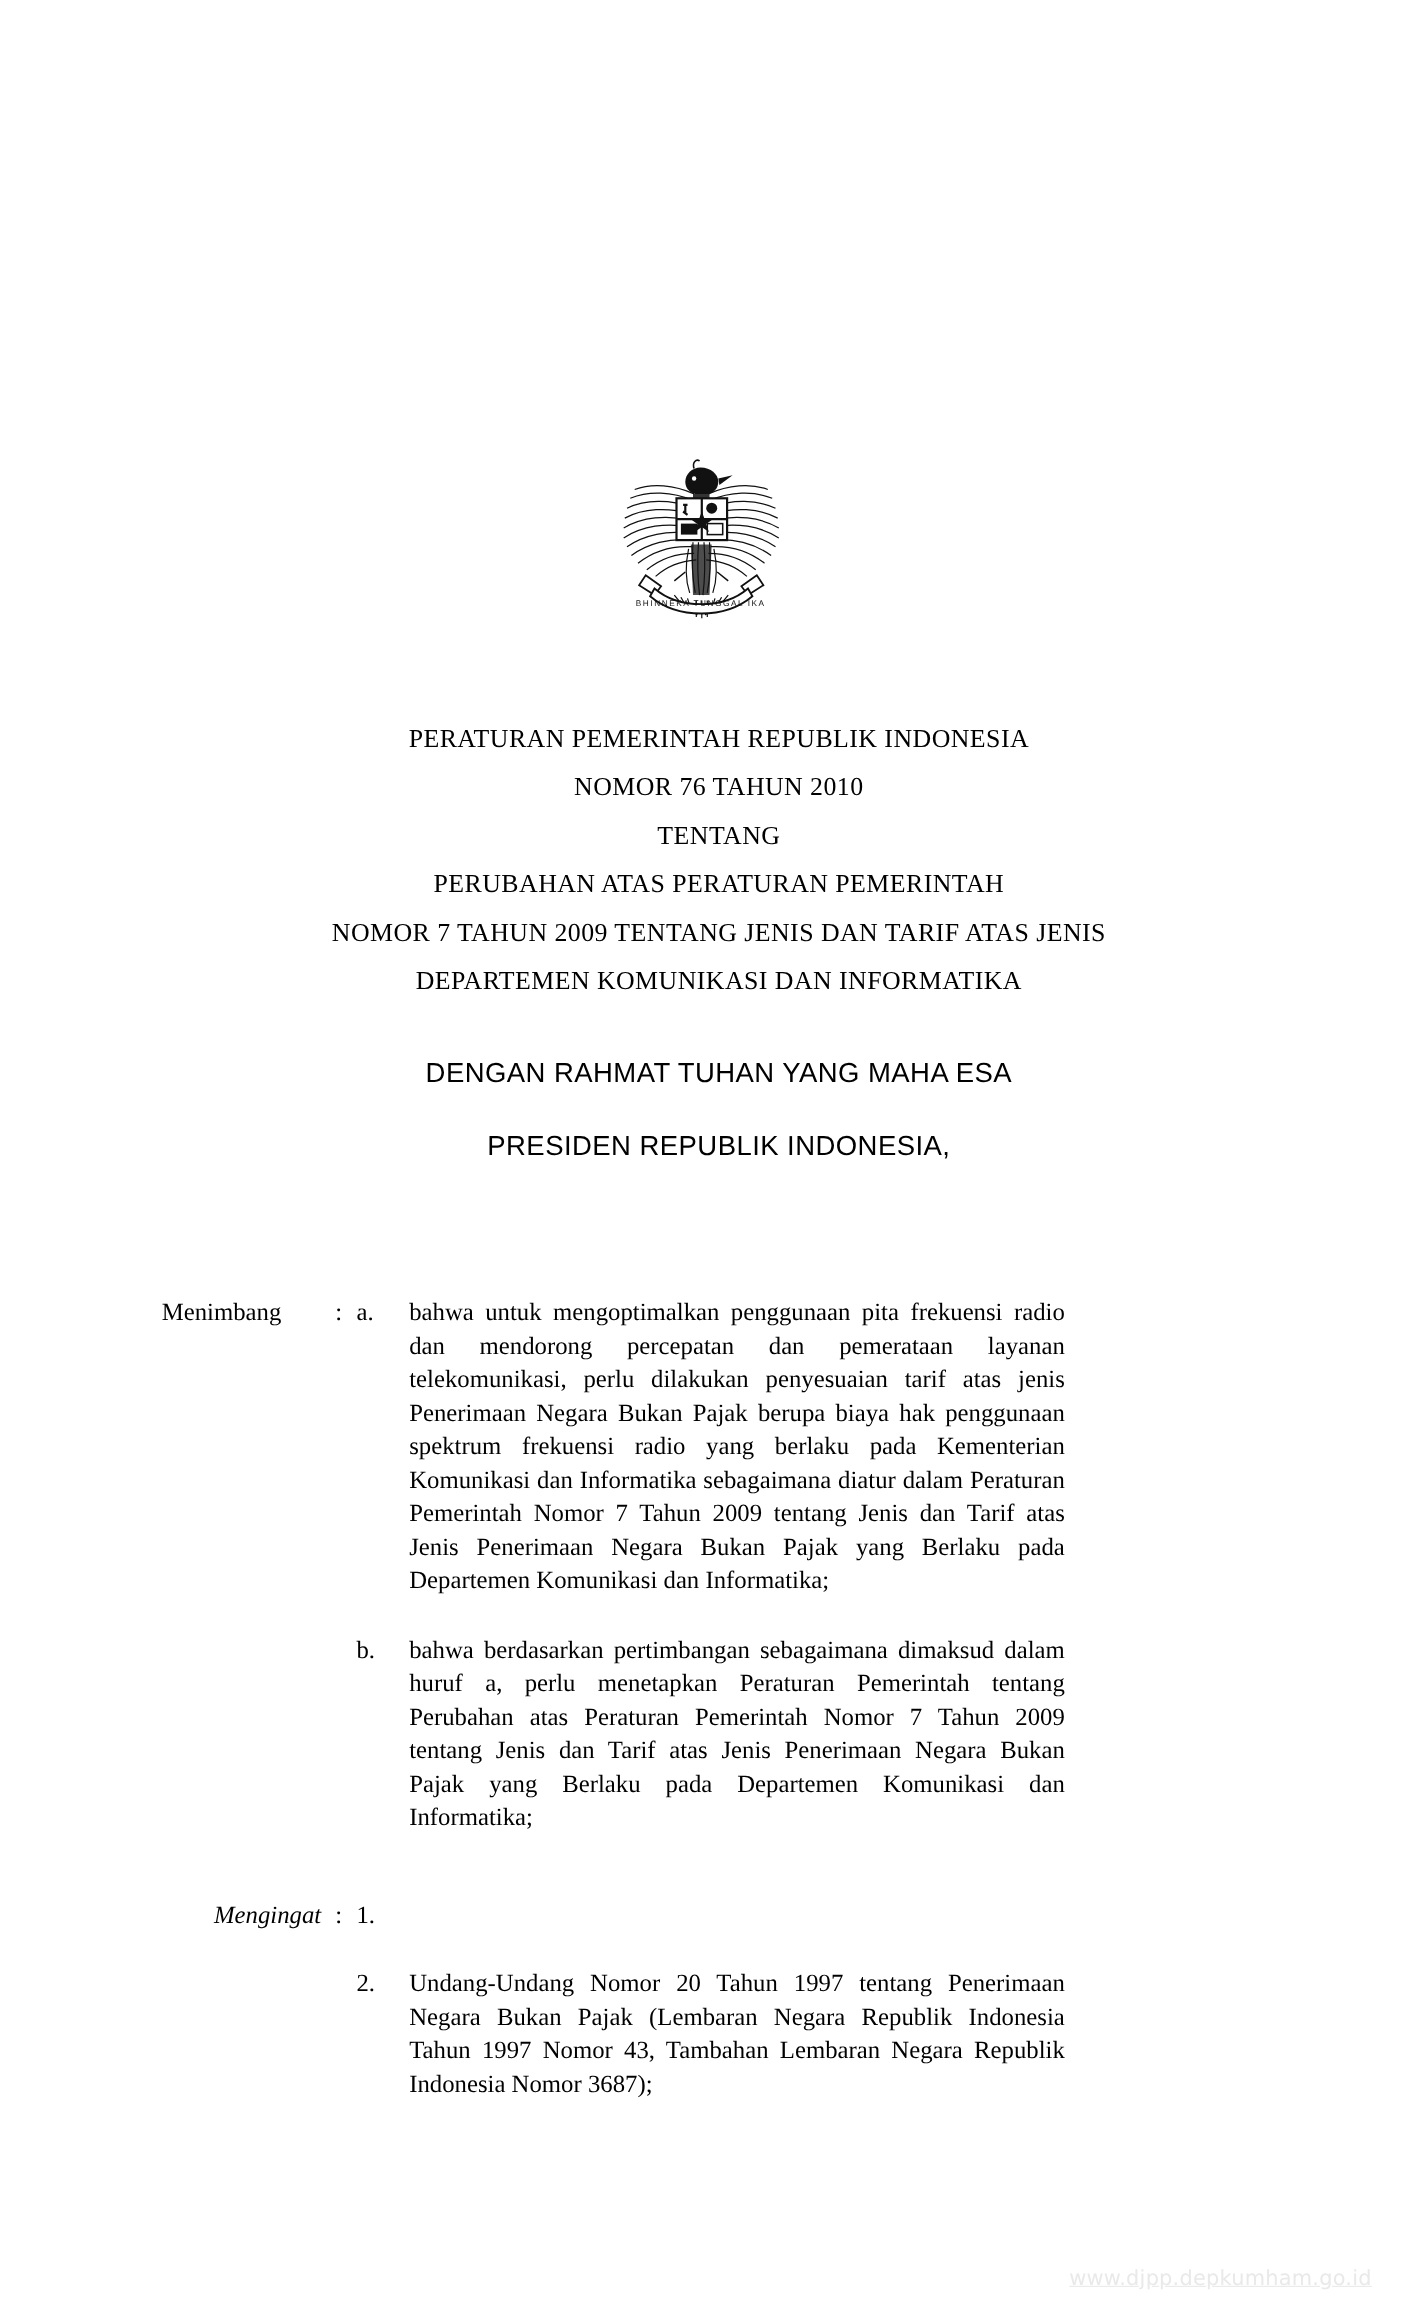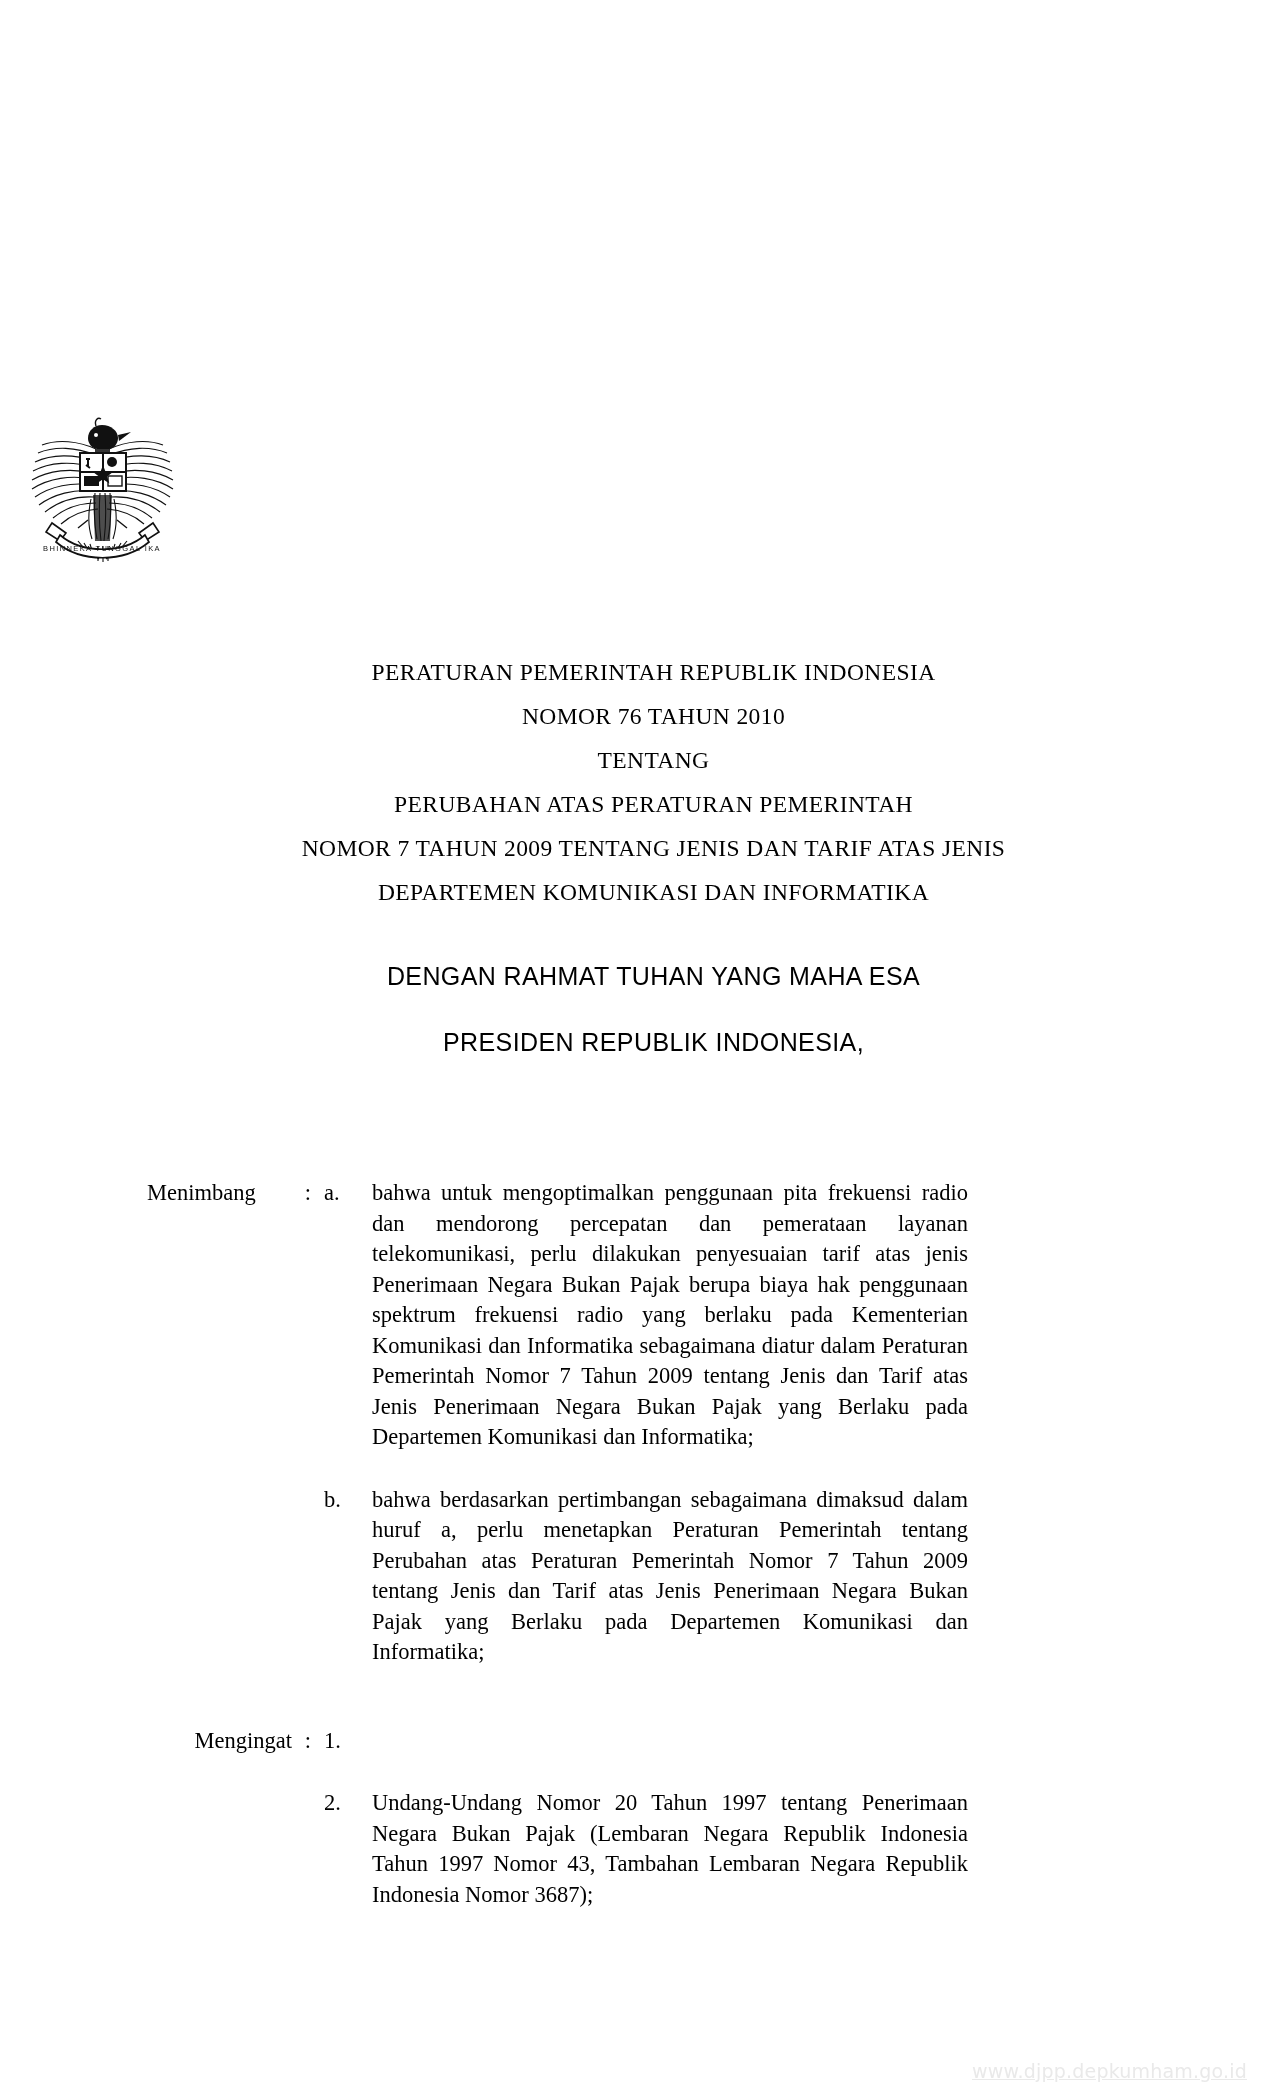--- a/index.html
+++ b/index.html
@@ -23,21 +23,21 @@
     height: 2100px;
     background: #ffffff;
   }
 
   
   .emblem-wrap {
     position: absolute;
     left: 0;
     top: 415px;
     width: 1275px;
-    text-align: left;
+    text-align: center;
   }
   .emblem {
     display: inline-block;
     width: 205px;
     height: 185px;
   }
 
   
   .title-block {
     position: absolute;
@@ -79,21 +79,21 @@
   }
 
   .label-cell {
     width: 145px;
     flex: 0 0 145px;
     font-size: 22.5px;
     line-height: 30.5px;
     text-align: left;
     white-space: nowrap;
   }
-  .label-cell.right-align { text-align: right; padding-right: 0; }
+  .label-cell.right-align { text-align: right; padding-right: 0; font-style: italic; }
 
   .colon-cell {
     width: 32px;
     flex: 0 0 32px;
     font-size: 22.5px;
     line-height: 30.5px;
     text-align: center;
   }
 
   .marker-cell {

